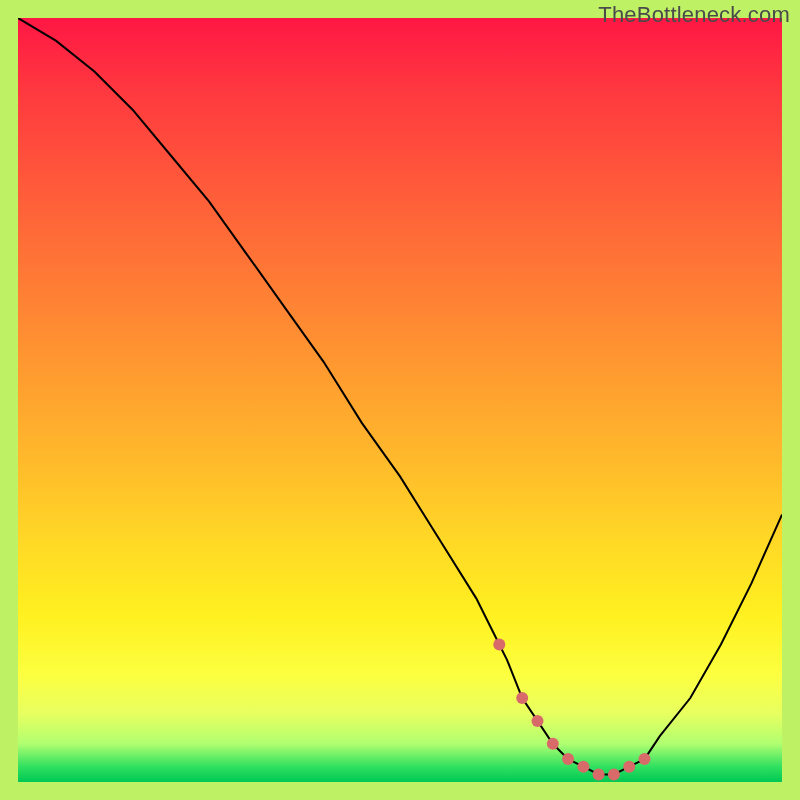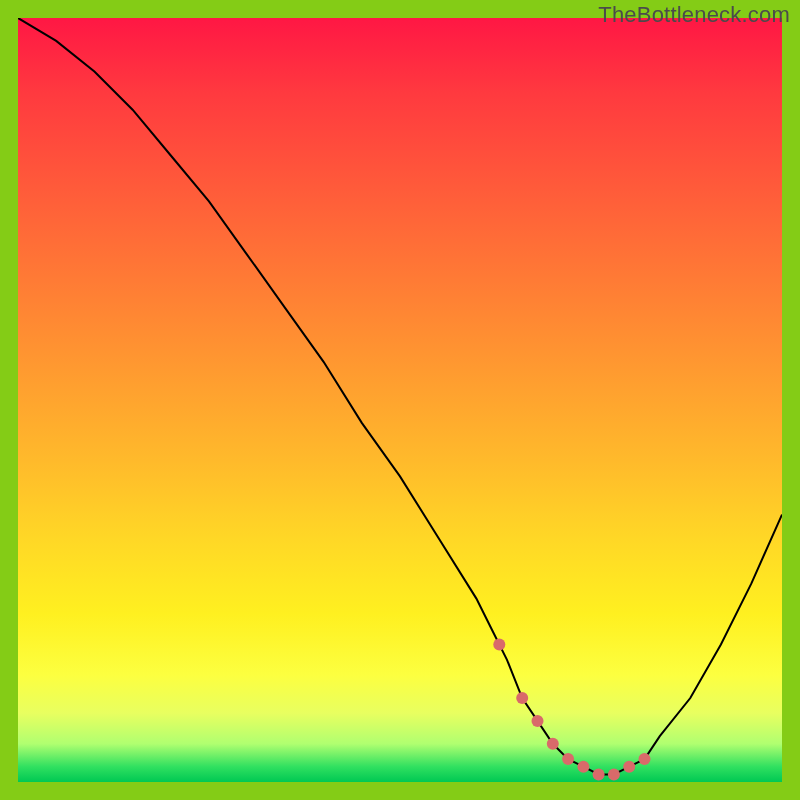--- a/index.html
+++ b/index.html
@@ -8,21 +8,21 @@
     width: 800px;
     height: 800px;
     overflow: hidden;
     background: #000;
     font-family: Arial, Helvetica, sans-serif;
   }
   .frame {
     position: relative;
     width: 800px;
     height: 800px;
-    background: #84cc16;
+    background: #bef264;
   }
   .plot-area {
     position: absolute;
     left: 18px;
     top: 18px;
     width: 764px;
     height: 764px;
     
     background: linear-gradient(
       to bottom,

